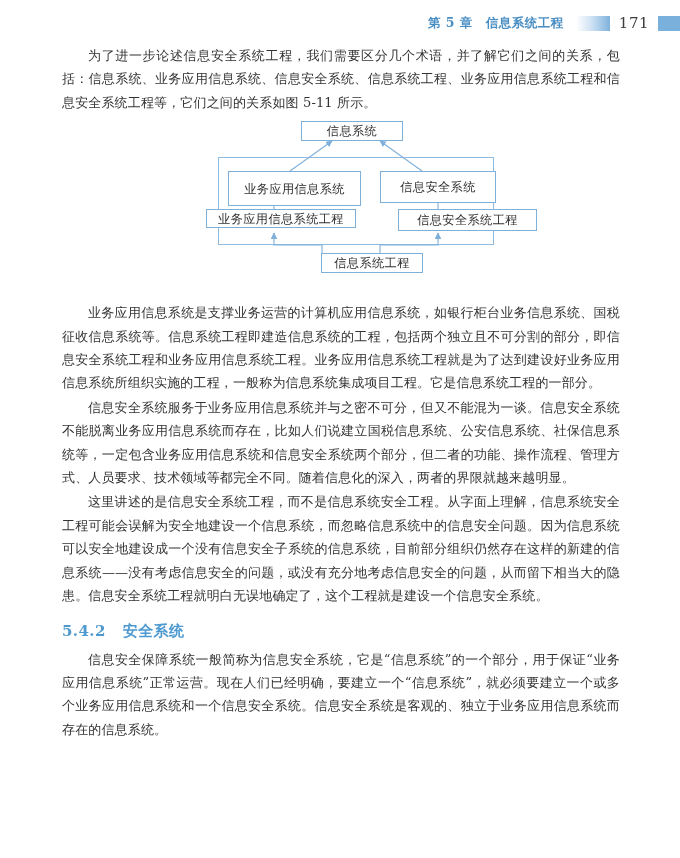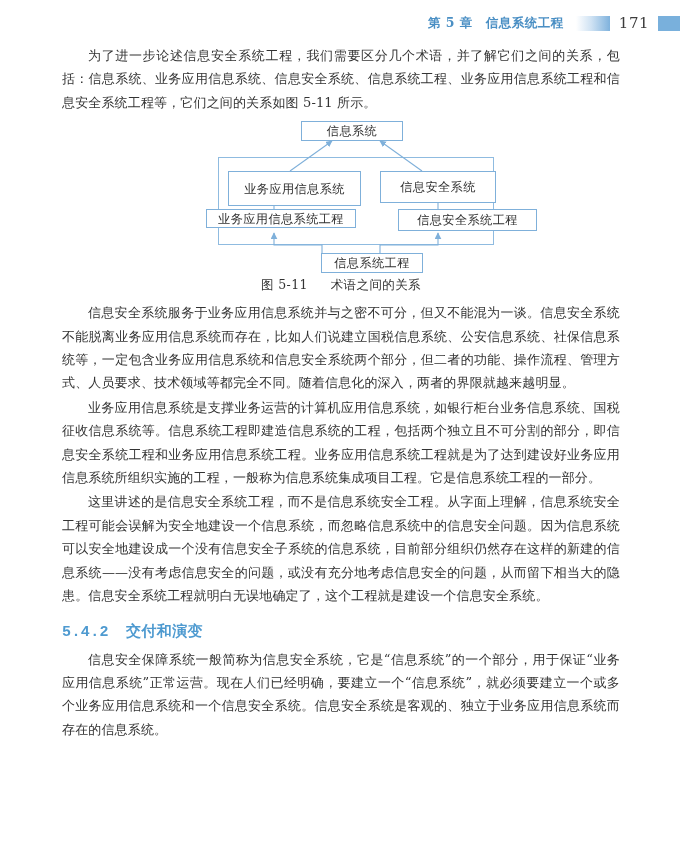--- a/index.html
+++ b/index.html
@@ -124,21 +124,21 @@
 
   
   h3.section-heading {
     margin: 14px 0 7px 0;
     font-size: 15px;
     color: #4e9ad0;
     font-weight: bold;
     letter-spacing: 0.4px;
     font-family: "DejaVu Serif", "Liberation Serif", serif;
   }
-  h3.section-heading .num { margin-right: 17px; font-family: Liberation Mono, monospace; }
+  h3.section-heading .num { margin-right: 17px; }
 
   svg.arrows { position: absolute; left: 0; top: 0; overflow: visible; }
 </style>
 </head>
 <body>
 
 <div class="page-header">
   <span class="header-chapter">第 5 章　信息系统工程</span>
   <span class="header-gradient"></span>
   <span class="header-pageno">171</span>
@@ -180,29 +180,24 @@
 
       <div class="node" style="left:318px; top:50px; width:116px; height:32px;">信息安全系统</div>
 
       <div class="node" style="left:144px; top:88px; width:150px; height:19px;">业务应用信息系统工程</div>
 
       <div class="node" style="left:312px; top:88px; width:139px; height:22px;margin-left:24px;">信息安全系统工程</div>
 
       <div class="node" style="left:243px; top:132px; width:102px; height:20px;margin-left:16px;">信息系统工程</div>
     </div>
 
-    <div class="fig-caption">
-      <span>图 5-11</span>
-      <span class="gap"></span>
-      <span>术语之间的关系</span>
-    </div>
   </div>
 
+  <p class="para">业务应用信息系统是支撑业务运营的计算机应用信息系统，如银行柜台业务信息系统、国税征收信息系统等。信息系统工程即建造信息系统的工程，包括两个独立且不可分割的部分，即信息安全系统工程和业务应用信息系统工程。业务应用信息系统工程就是为了达到建设好业务应用信息系统所组织实施的工程，一般称为信息系统集成项目工程。它是信息系统工程的一部分。</p>
   <p class="para">信息安全系统服务于业务应用信息系统并与之密不可分，但又不能混为一谈。信息安全系统不能脱离业务应用信息系统而存在，比如人们说建立国税信息系统、公安信息系统、社保信息系统等，一定包含业务应用信息系统和信息安全系统两个部分，但二者的功能、操作流程、管理方式、人员要求、技术领域等都完全不同。随着信息化的深入，两者的界限就越来越明显。</p>
-  <p class="para">业务应用信息系统是支撑业务运营的计算机应用信息系统，如银行柜台业务信息系统、国税征收信息系统等。信息系统工程即建造信息系统的工程，包括两个独立且不可分割的部分，即信息安全系统工程和业务应用信息系统工程。业务应用信息系统工程就是为了达到建设好业务应用信息系统所组织实施的工程，一般称为信息系统集成项目工程。它是信息系统工程的一部分。</p>
   <p class="para">这里讲述的是信息安全系统工程，而不是信息系统安全工程。从字面上理解，信息系统安全工程可能会误解为安全地建设一个信息系统，而忽略信息系统中的信息安全问题。因为信息系统可以安全地建设成一个没有信息安全子系统的信息系统，目前部分组织仍然存在这样的新建的信息系统——没有考虑信息安全的问题，或没有充分地考虑信息安全的问题，从而留下相当大的隐患。信息安全系统工程就明白无误地确定了，这个工程就是建设一个信息安全系统。</p>
 
   <h3 class="section-heading">
-    <span class="num">5.4.2</span><span>交付和演变</span>
+    <span class="num">5.4.2</span><span>安全系统</span>
   </h3>
 
   <p class="para">信息安全保障系统一般简称为信息安全系统，它是“信息系统”的一个部分，用于保证“业务应用信息系统”正常运营。现在人们已经明确，要建立一个“信息系统”，就必须要建立一个或多个业务应用信息系统和一个信息安全系统。信息安全系统是客观的、独立于业务应用信息系统而存在的信息系统。</p>
 </div>
 
 </body></html>

